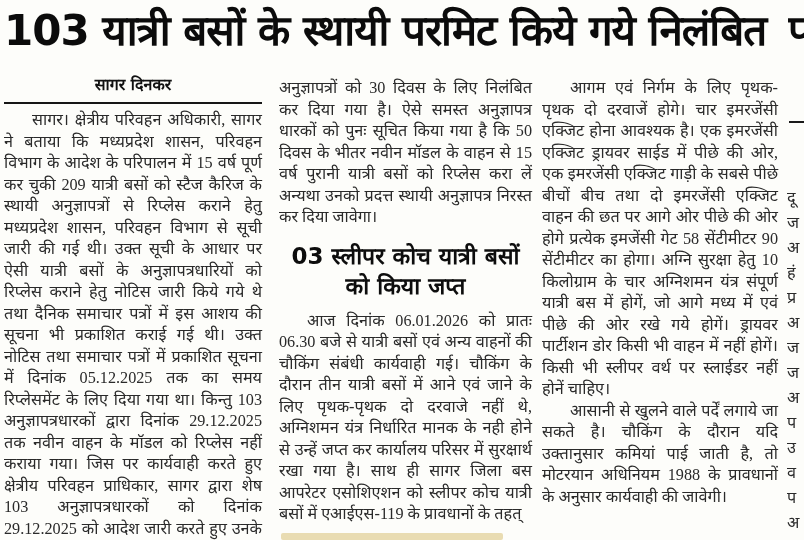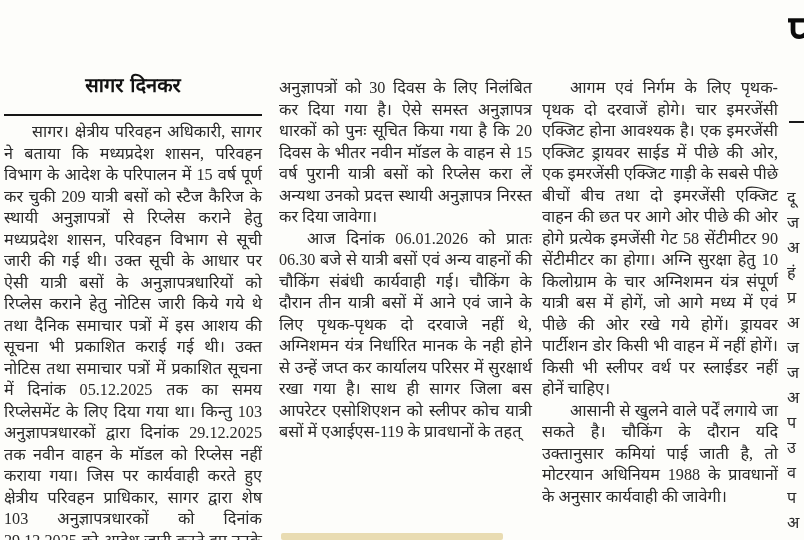--- a/index.html
+++ b/index.html
@@ -52,24 +52,24 @@
     text-align: justify;
     color: #2a2a2a;
   }
   #col1 { left: 4px;  width: 258px; }
   #col2 { left: 279px; width: 253px; top: 78px; }
   #col3 { left: 542px; width: 236px; top: 78px; }
 
   .byline-block {
     text-align: center;
     font-weight: 700;
-    font-size: 20px;
+    font-size: 16px;
     line-height: 26px;
     color: #111;
-    padding-bottom: 16px;
+    padding-bottom: 4px;
     border-bottom: 2px solid #161616;
     margin-bottom: 6px;
     font-family: "DejaVu Sans", "Liberation Sans", sans-serif;
   }
   .para { margin: 0; }
   .para.indent { text-indent: 28px; }
 
   .subheading {
     font-family: "DejaVu Sans", "Liberation Sans", sans-serif;
     font-weight: 700;
@@ -105,29 +105,33 @@
     width: 222px; height: 7px;
     background: #e9dcb2;
     border-radius: 2px;
   }
 </style>
 </head>
 <body>
 
 <div id="clipping">
 
+  <div id="headline-band">
+    <span class="headline-text">103 यात्री बसों के स्थायी परमिट किये गये निलंबित</span>
+  </div>
   <div id="headline-overflow">प</div>
 
   <div id="col1" class="col">
     <div class="byline-block">सागर दिनकर</div>
     <p class="para indent">सागर। क्षेत्रीय परिवहन अधिकारी, सागर ने बताया कि मध्यप्रदेश शासन, परिवहन विभाग के आदेश के परिपालन में 15 वर्ष पूर्ण कर चुकी 209 यात्री बसों को स्टैज कैरिज के स्थायी अनुज्ञापत्रों से रिप्लेस कराने हेतु मध्यप्रदेश शासन, परिवहन विभाग से सूची जारी की गई थी। उक्त सूची के आधार पर ऐसी यात्री बसों के अनुज्ञापत्रधारियों को रिप्लेस कराने हेतु नोटिस जारी किये गये थे तथा दैनिक समाचार पत्रों में इस आशय की सूचना भी प्रकाशित कराई गई थी। उक्त नोटिस तथा समाचार पत्रों में प्रकाशित सूचना में दिनांक 05.12.2025 तक का समय रिप्लेसमेंट के लिए दिया गया था। किन्तु 103 अनुज्ञापत्रधारकों द्वारा दिनांक 29.12.2025 तक नवीन वाहन के मॉडल को रिप्लेस नहीं कराया गया। जिस पर कार्यवाही करते हुए क्षेत्रीय परिवहन प्राधिकार, सागर द्वारा शेष 103 अनुज्ञापत्रधारकों को दिनांक 29.12.2025 को आदेश जारी करते हुए उनके प्रदत्त स्थायी</p>
   </div>
 
   <div id="col2" class="col">
-    <p class="para">अनुज्ञापत्रों को 30 दिवस के लिए निलंबित कर दिया गया है। ऐसे समस्त अनुज्ञापत्र धारकों को पुनः सूचित किया गया है कि 20 दिवस के भीतर नवीन मॉडल के वाहन से 15 वर्ष पुरानी यात्री बसों को रिप्लेस करा लें अन्यथा उनको प्रदत्त स्थायी अनुज्ञापत्र निरस्त कर दिया जावेगा।</p>
+    <p class="para">अनुज्ञापत्रों को 30 दिवस के लिए निलंबित कर दिया गया है। ऐसे समस्त अनुज्ञापत्र धारकों को पुनः सूचित किया गया है कि 50 दिवस के भीतर नवीन मॉडल के वाहन से 15 वर्ष पुरानी यात्री बसों को रिप्लेस करा लें अन्यथा उनको प्रदत्त स्थायी अनुज्ञापत्र निरस्त कर दिया जावेगा।</p>
+    <div class="subheading">03 स्लीपर कोच यात्री बसों को किया जप्त</div>
     <p class="para indent">आज दिनांक 06.01.2026 को प्रातः 06.30 बजे से यात्री बसों एवं अन्य वाहनों की चौकिंग संबंधी कार्यवाही गई। चौकिंग के दौरान तीन यात्री बसों में आने एवं जाने के लिए पृथक-पृथक दो दरवाजे नहीं थे, अग्निशमन यंत्र निर्धारित मानक के नही होने से उन्हें जप्त कर कार्यालय परिसर में सुरक्षार्थ रखा गया है। साथ ही सागर जिला बस आपरेटर एसोशिएशन को स्लीपर कोच यात्री बसों में एआईएस-119 के प्रावधानों के तहत्</p>
   </div>
 
   <div id="col3" class="col">
     <p class="para indent">आगम एवं निर्गम के लिए पृथक-पृथक दो दरवाजें होगे। चार इमरजेंसी एक्जिट होना आवश्यक है। एक इमरजेंसी एक्जिट ड्रायवर साईड में पीछे की ओर, एक इमरजेंसी एक्जिट गाड़ी के सबसे पीछे बीचों बीच तथा दो इमरजेंसी एक्जिट वाहन की छत पर आगे ओर पीछे की ओर होगे प्रत्येक इमजेंसी गेट 58 सेंटीमीटर 90 सेंटीमीटर का होगा। अग्नि सुरक्षा हेतु 10 किलोग्राम के चार अग्निशमन यंत्र संपूर्ण यात्री बस में होगें, जो आगे मध्य में एवं पीछे की ओर रखे गये होगें। ड्रायवर पार्टीशन डोर किसी भी वाहन में नहीं होगें। किसी भी स्लीपर वर्थ पर स्लाईडर नहीं होनें चाहिए।</p>
     <p class="para indent">आसानी से खुलने वाले पर्दें लगाये जा सकते है। चौकिंग के दौरान यदि उक्तानुसार कमियां पाई जाती है, तो मोटरयान अधिनियम 1988 के प्रावधानों के अनुसार कार्यवाही की जावेगी।</p>
   </div>
 
   <div id="edge-rule"></div>
 

